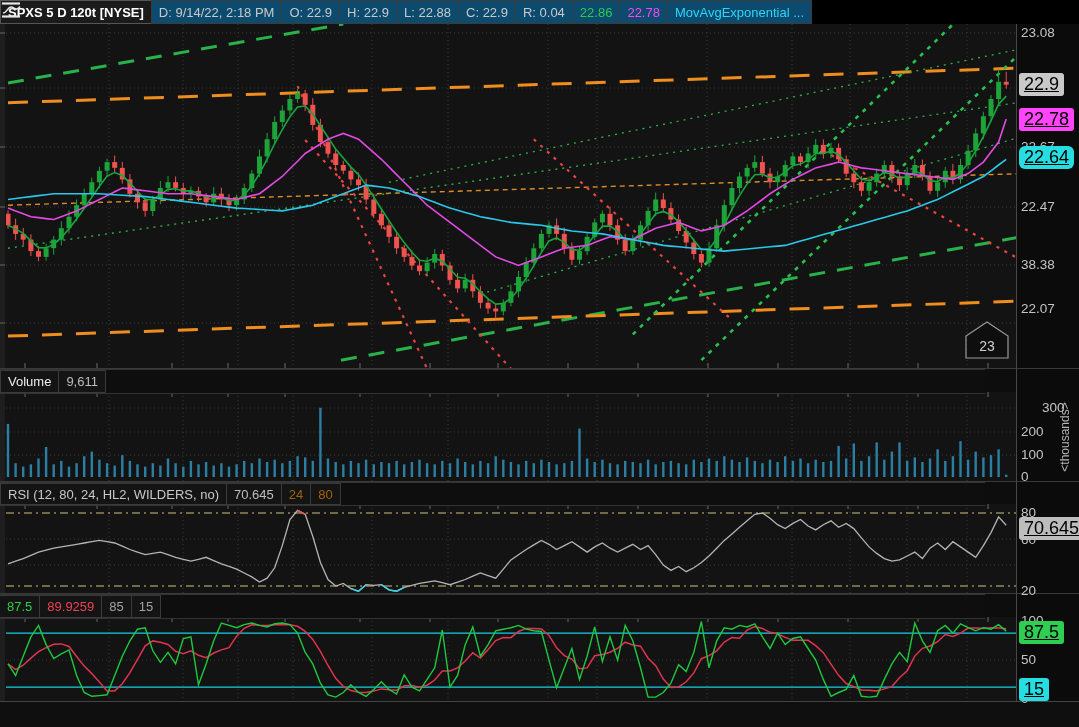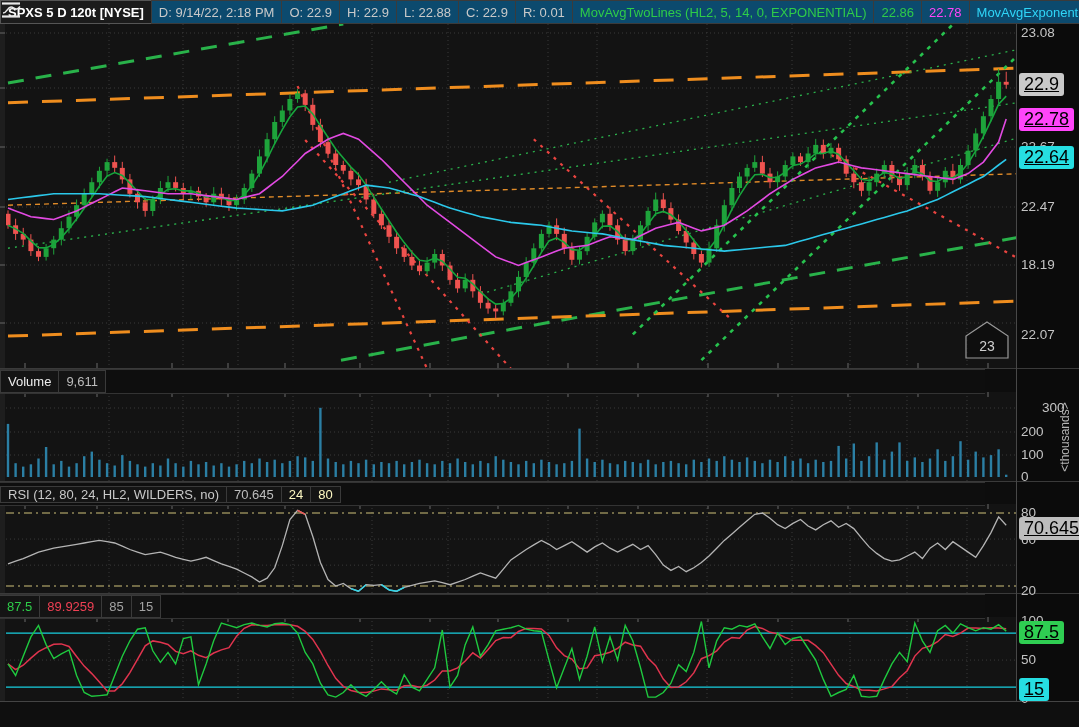--- a/index.html
+++ b/index.html
@@ -14,21 +14,21 @@
   #hdr .spacer{flex:1;background:#000;}
   #style-icon{width:26px;height:24px;display:flex;align-items:center;justify-content:center;background:#000;}
   
   .strip{position:absolute;left:0;width:985px;background:#0e0e0e;border-top:1px solid #333;border-bottom:1px solid #333;
          display:flex;align-items:stretch;z-index:4;}
   .scell{display:flex;align-items:center;padding:0 7px;font-size:13px;color:#c9c9c9;background:#141414;
          border:1px solid #3a3a3a;margin-left:-1px;white-space:nowrap;}
   .scell.first{margin-left:0;}
   .scell.white{color:#ececec;}
   .scell.dim{color:#bdbdbd;}
-  .scell.yel{color:#fef9c3;}
+  .scell.yel{color:#a16207;}
   .scell.grn{color:#2ecc49;} .scell.red{color:#ef4054;} .scell.cyn{color:#a3a3a3;}
   
   .axlab{position:absolute;left:1021px;font-size:13.5px;color:#c4c4c4;z-index:3;}
   .bubble{position:absolute;left:1019px;font-size:18px;color:#000;padding:1px 5px;border-radius:3px;z-index:4;text-decoration:underline;}
   #thousands{position:absolute;left:1053px;top:392px;height:89px;width:24px;z-index:3;display:flex;align-items:center;justify-content:center;}
   #thousands span{transform:rotate(-90deg);transform-origin:center;font-size:12px;color:#b5b5b5;white-space:nowrap;}
   svg{position:absolute;left:0;top:0;z-index:1;}
   #timeaxis{position:absolute;left:0;top:701px;width:1079px;height:26px;background:#0f0f0f;border-top:1px solid #444;z-index:2;}
 </style>
 </head>
@@ -649,75 +649,74 @@
       <line x1="1016.5" y1="24" x2="1016.5" y2="701" stroke="#484848" stroke-width="1"></line>
     </svg>
 
   <div id="hdr">
     <div class="hcell sym">SPXS 5 D 120t [NYSE]</div>
     <div class="hcell">D: 9/14/22, 2:18 PM</div>
     <div class="hcell">O: 22.9</div>
     <div class="hcell">H: 22.9</div>
     <div class="hcell">L: 22.88</div>
     <div class="hcell">C: 22.9</div>
-    <div class="hcell">R: 0.01</div>
-    <div class="hcell grn">MovAvgTwoLines (HL2, 5, 14, 0, EXPONENTIAL)</div>
+    <div class="hcell">R: 0.04</div>
     <div class="hcell grn">22.86</div>
     <div class="hcell mag">22.78</div>
     <div class="hcell cyn">MovAvgExponential ...</div>
     <div class="spacer"></div>
     <div id="style-icon">
       <svg width="22" height="20" viewBox="0 0 22 20">
         <path d="M2 3.5 H20" stroke="#e8e8e8" stroke-width="2.2" fill="none"></path>
         <path d="M2 16.5 H20" stroke="#e8e8e8" stroke-width="2.2" fill="none"></path>
         <path d="M3 13 C7 13 7.5 7 11 7 S15.5 12 20 6.5" stroke="#e8e8e8" stroke-width="1.6" fill="none"></path>
       </svg>
     </div>
   </div>
 
   <div class="strip" id="vol-strip" style="top:369px;height:23px;">
     <div class="scell first white">Volume</div>
     <div class="scell dim">9,611</div>
   </div>
 
-  <div class="strip" id="rsi-strip" style="top:482px;height:22px;align-items:center;">
+  <div class="strip" id="rsi-strip" style="top:482px;height:22px;">
     <div class="scell first">RSI (12, 80, 24, HL2, WILDERS, no)</div>
     <div class="scell dim">70.645</div>
     <div class="scell yel">24</div>
     <div class="scell yel">80</div>
   </div>
 
   <div class="strip" id="sto-strip" style="top:594px;height:23px;">
     <div class="scell grn">87.5</div>
     <div class="scell red">89.9259</div>
     <div class="scell cyn">85</div>
     <div class="scell cyn">15</div>
   </div>
 
   <div id="axis-layer">
       <div class="axlab" style="top: 25px;">23.08</div>
       <div class="axlab" style="top: 80px;">22.88</div>
       <div class="axlab" style="top: 139px;">22.67</div>
       <div class="axlab" style="top: 199px;">22.47</div>
-      <div class="axlab" style="top: 257px;">18.19</div>
-      <div class="axlab" style="top: 327px;">22.07</div>
+      <div class="axlab" style="top: 257px;">38.38</div>
+      <div class="axlab" style="top: 301px;">22.07</div>
       <div class="axlab" style="top: 400px; margin-left: 21px;">300</div>
       <div class="axlab" style="top: 424px;">200</div>
       <div class="axlab" style="top: 447px;">100</div>
       <div class="axlab" style="top: 469px;">0</div>
       <div class="axlab" style="top: 505px;">80</div>
       <div class="axlab" style="top: 532px;">60</div>
       <div class="axlab" style="top: 526px;">40</div>
       <div class="axlab" style="top: 583px;">20</div>
       <div class="axlab" style="top: 613px;">100</div>
       <div class="axlab" style="top: 652px;">50</div>
       <div class="axlab" style="top: 691px;">0</div>
       <div class="bubble" style="top: 73px; background: rgb(201, 201, 201);">22.9</div>
       <div class="bubble" style="top: 108px; background: rgb(255, 69, 250);">22.78</div>
-      <div class="bubble" style="top: 146px; background: rgb(38, 222, 226);">22.64</div>
+      <div class="bubble" style="top: 146px; background: rgb(38, 222, 226); border-radius: 6px;">22.64</div>
       <div class="bubble" style="top: 517px; background: rgb(189, 189, 189);">70.645</div>
       <div class="bubble" style="top: 621px; background: rgb(47, 206, 82);">87.5</div>
       <div class="bubble" style="top: 678px; background: rgb(38, 222, 226);">15</div>
     </div>
   <div id="timeaxis"></div>
   <div id="thousands">
       <span>&lt;thousands&gt;</span>
     </div>
 
 </div>

